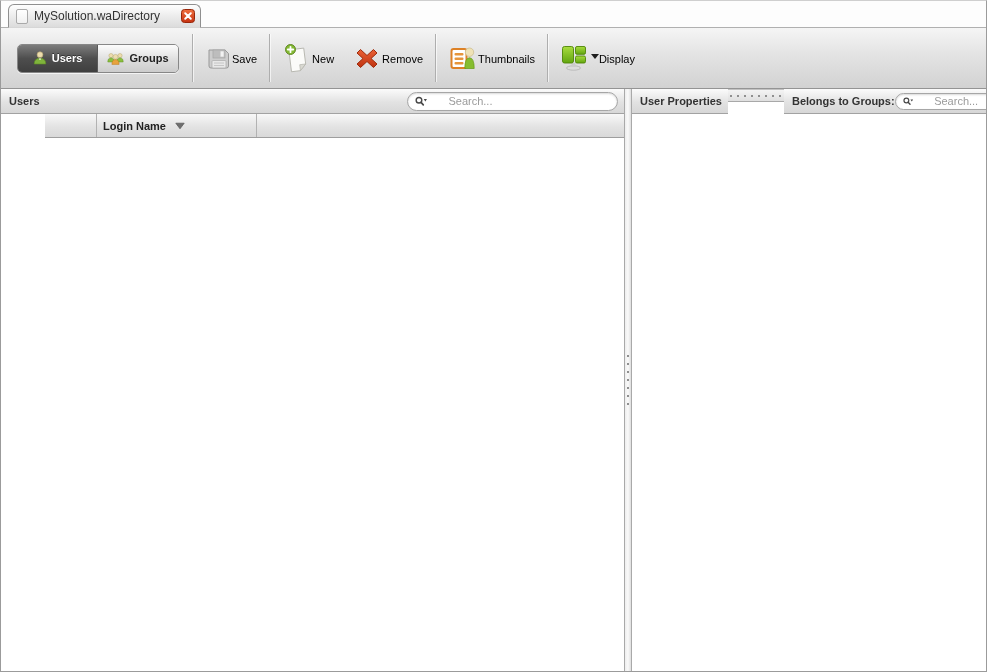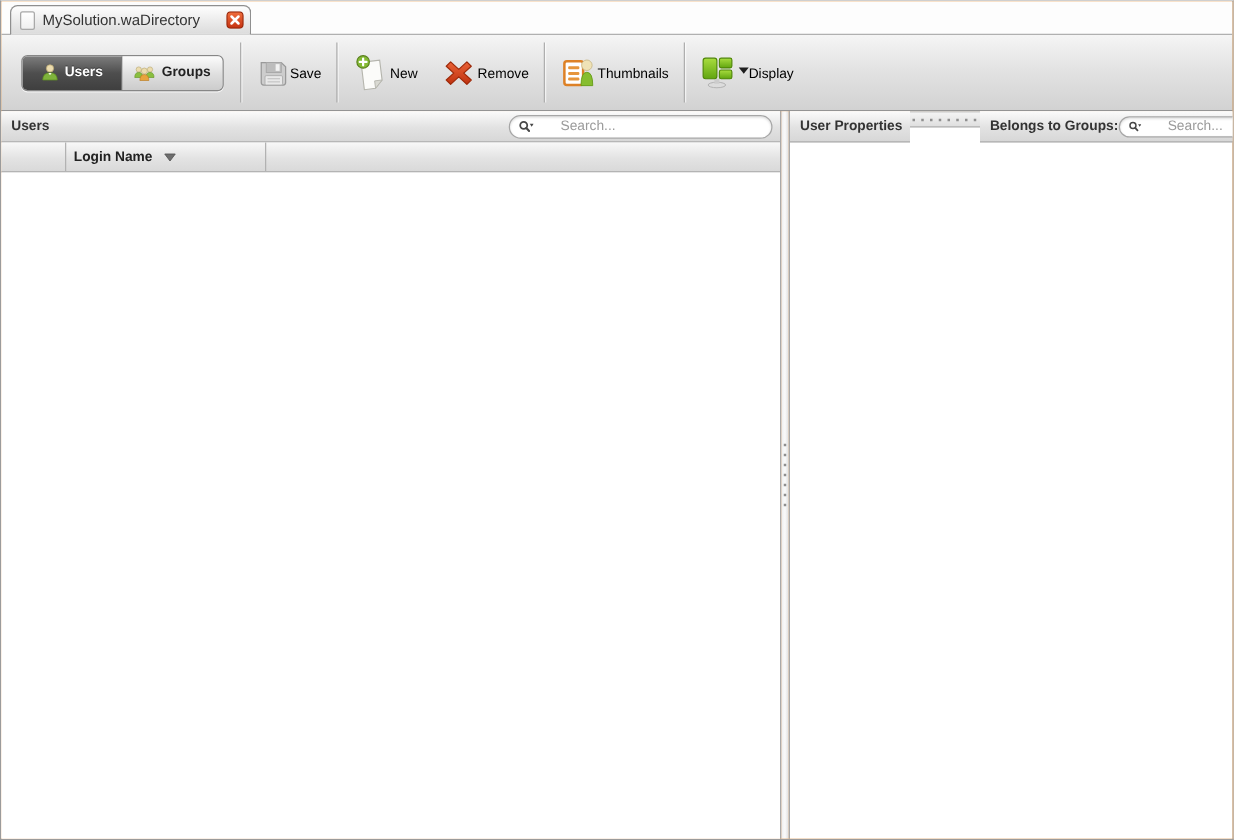--- a/index.html
+++ b/index.html
@@ -1,20 +1,20 @@
 <!DOCTYPE html>
 <html><head>
 <meta charset="utf-8">
 <style>
   * { margin:0; padding:0; box-sizing:border-box; }
   html,body { background:#ffffff; }
   body { font-family:"Liberation Sans", sans-serif; font-size:11px; color:#222; }
 
   .window { width:987px; height:672px; border:1px solid #9b9b9b; border-top:1px solid #cfcfcf;
-            display:flex; flex-direction:column; background:#fdba74; overflow:hidden; }
+            display:flex; flex-direction:column; background:#fef9c3; overflow:hidden; }
 
   
   .tabbar { height:27px; background:#fdfdfd; border-bottom:1px solid #b0b0b0;
             display:flex; align-items:flex-end; padding-left:7px; flex:0 0 auto; }
   .tab { height:24px; width:193px; margin-bottom:-1px; border:1px solid #8f8f8f; border-bottom:1px solid #d6d6d6;
          border-radius:6px 6px 0 0; background:linear-gradient(#fefefe,#e9e9e9 60%,#dcdcdc);
          display:flex; align-items:center; gap:6px; padding:0 5px 0 7px; cursor:default; }
   .tab-label { flex:1; font-size:12px; color:#333; white-space:nowrap; overflow:hidden; }
   .doc-icon { width:12px; height:15px; background:linear-gradient(#ffffff,#f0f0f0);
               border:1px solid #a9a9a9; border-radius:2px; flex:0 0 auto; }
@@ -52,21 +52,21 @@
   .search-pill { display:flex; align-items:center; gap:4px; background:#fff; border:1px solid #a6a6a6;
                  border-radius:11px; height:19px; padding:0 8px 0 7px; margin-left:auto;
                  box-shadow:inset 0 1px 2px rgba(0,0,0,0.15); }
   .search-pill input { border:none; outline:none; background:transparent; font-family:"Liberation Sans",sans-serif;
                        font-size:11px; color:#333; width:100%;margin-left:17px; }
   .search-pill input::placeholder { color:#9b9b9b; }
   .pill-lg { width:211px; }
   .pill-sm { width:123px; height:17px; }
 
   .table-header { height:24px; flex:0 0 auto; display:flex; background:linear-gradient(#f8f8f8,#e3e3e3 55%,#d9d9d9);
-                  border-bottom:1px solid #9e9e9e; }
+                  border-bottom:1px solid #9e9e9e;margin-left:44px; }
   .th { border-right:1px solid #b2b2b2; display:flex; align-items:center; gap:9px;
         padding:0 6px; font-weight:bold; color:#222; }
   .th-blank  { width:52px; }
   .th-login  { width:160px; cursor:pointer; }
   .th-full   { width:391px; cursor:pointer; }
   .th-end    { flex:1; border-right:none; }
   .table-body { flex:1; background:#ffffff; }
 
   .v-splitter { width:8px; flex:0 0 auto; background:linear-gradient(90deg,#ededed,#fafafa 50%,#dedede);
                 border-left:1px solid #a9a9a9; border-right:1px solid #a9a9a9;

